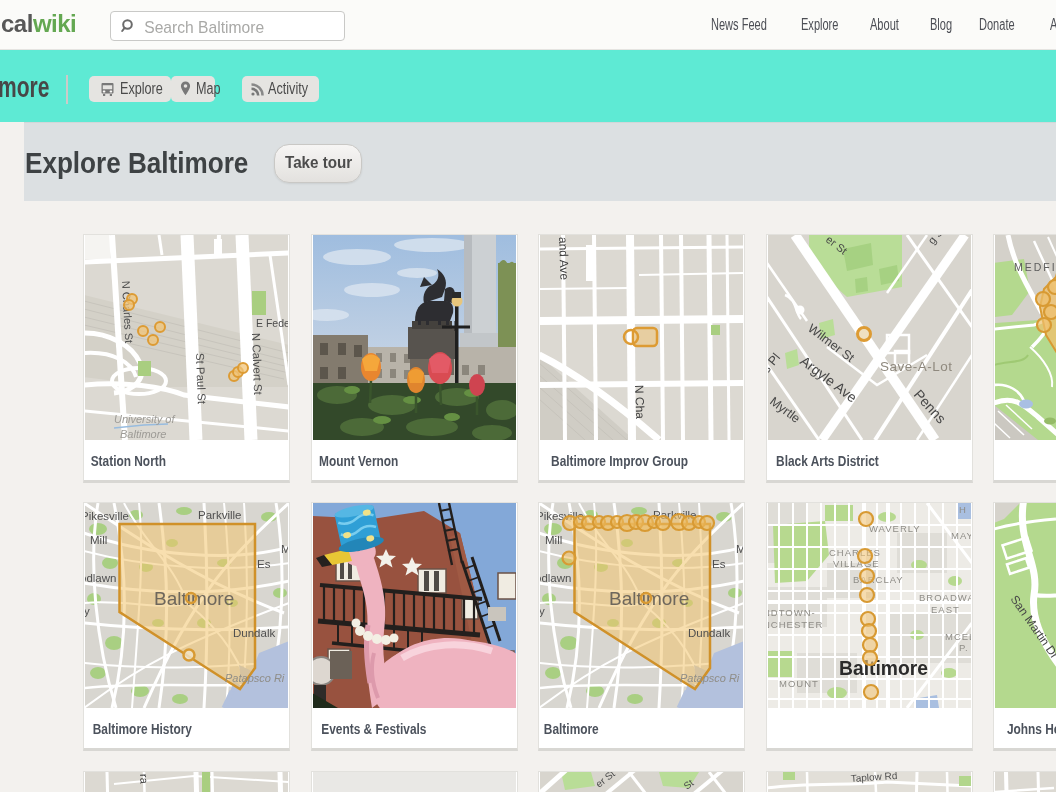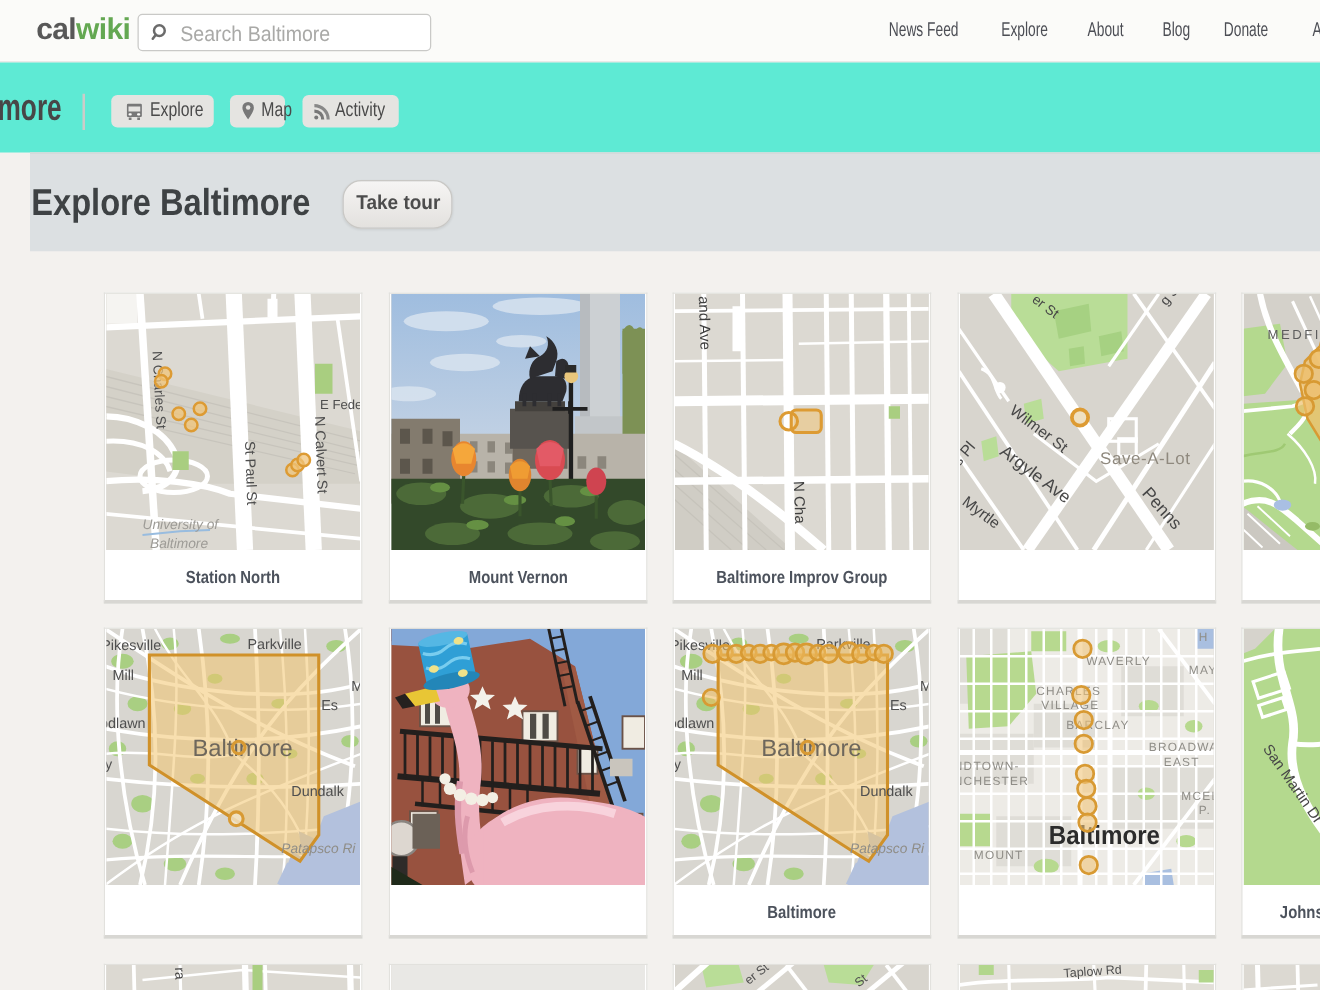--- a/index.html
+++ b/index.html
@@ -2,42 +2,42 @@
 <html><head>
 <meta charset="utf-8">
 <style>
 *{margin:0;padding:0;box-sizing:content-box;}
 html,body{width:1056px;height:792px;overflow:hidden;}
 body{font-family:"Liberation Sans",sans-serif;background:#f3f1ee;position:relative;}
 #page{position:absolute;left:0;top:0;width:1056px;height:792px;overflow:hidden;}
 .abs{position:absolute;}
 
 #hdr{position:absolute;left:0;top:0;width:1056px;height:49px;background:#fbfbf9;border-bottom:1px solid #e5e4e1;}
-#logo{position:absolute;left:1px;top:10px;font-size:24px;font-weight:bold;letter-spacing:-0.5px;padding-left:28px;}
+#logo{position:absolute;left:1px;top:10px;font-size:24px;font-weight:bold;letter-spacing:-0.5px;}
 #logo .c1{color:#585858;}#logo .c2{color:#64a852;}
 #sbox{position:absolute;left:110px;top:11px;width:233px;height:28px;background:#fff;border:1px solid #c9c9c7;border-radius:4px;}
 #sph{position:absolute;left:28px;top:6px;font-size:17px;color:#a9a9a7;transform:scaleX(0.92);}
 #nav{position:absolute;top:0;left:0;width:1056px;height:49px;font-size:16px;color:#4c4e55;}
 #nav span{position:absolute;top:16px;transform:scaleX(0.69);transform-origin:0 0;white-space:pre;}
 
 #subnav{position:absolute;left:0;top:50px;width:1056px;height:72px;background:#5eead4;}
 #moretxt{position:absolute;left:-2px;top:22px;line-height:30px;font-size:30px;font-weight:bold;color:#474747;transform:scaleX(0.70);transform-origin:0 0;}
 #vsep{position:absolute;left:66px;top:25px;width:2px;height:29px;background:#cccbc8;}
 .btn{position:absolute;top:26px;height:26px;background:#e5e4e1;border-radius:5px;color:#4a4a4a;font-size:16px;}
 .btn .t{position:absolute;top:4px;transform:scaleX(0.79);transform-origin:0 0;white-space:pre;}
 
 #band{position:absolute;left:0;top:122px;width:1056px;height:78px;background:#dce0e2;border-top:1px solid #d2d7d9;margin-left:24px;}
 #bandh{position:absolute;left:1px;top:23px;font-size:30px;font-weight:bold;color:#3e4244;transform:scaleX(0.87);transform-origin:0 0;white-space:pre;}
 #taketour{position:absolute;left:250px;top:21px;width:86px;height:37px;background:linear-gradient(#f6f5f4,#e3e1de);border:1px solid #c9c8c5;border-radius:15px;box-shadow:0 1px 2px rgba(0,0,0,0.08);}
 #taketour .t{position:absolute;left:10px;top:9px;font-size:16px;font-weight:bold;color:#4c4c4c;transform:scaleX(0.95);transform-origin:0 0;white-space:pre;}
 
 .card{position:absolute;width:205px;background:#fff;border:1px solid #e2e1dd;border-bottom:3px solid #d8d7d3;}
 .card .img{position:absolute;left:1px;top:0px;width:203px;height:205px;overflow:hidden;background:#dcd9d2;}
 .card .img svg{position:absolute;left:0;top:0;}
-.cap{position:absolute;left:0;top:205px;width:205px;height:40px;line-height:42px;text-align:center;font-size:14px;font-weight:bold;color:#4c525c;}
+.cap{position:absolute;left:0;top:205px;width:205px;height:40px;line-height:42px;text-align:left;font-size:14px;font-weight:bold;color:#4c525c;}
 .cap span{display:inline-block;transform:scaleX(0.85);white-space:pre;}
 .r1{top:234px;height:245px;}
 .r2{top:502px;height:245px;}
 .r3{top:771px;height:245px;}
 .c1{left:83px;}.c2{left:311px;}.c3{left:538px;}.c4{left:766px;}.c5{left:993px;}
 </style>
 </head>
 <body>
 <div id="page">
   <div id="hdr">
@@ -64,21 +64,21 @@
     <div class="btn" style="left:89px;width:82px;">
       <svg class="abs" style="left:12px;top:6px" width="13" height="14" viewBox="0 0 13 14" fill="#787878">
           <path d="M1.5 1 h10 a1 1 0 0 1 1 1 v8.5 a1 1 0 0 1 -1 1 h-10 a1 1 0 0 1 -1 -1 v-8.5 a1 1 0 0 1 1 -1 z M1.8 3.2 h9.4 v4 h-9.4 z" fill-rule="evenodd"></path>
           <rect x="1.8" y="8.6" width="2.6" height="1.8" rx="0.9" fill="#fbfbf9"></rect>
           <rect x="8.6" y="8.6" width="2.6" height="1.8" rx="0.9" fill="#fbfbf9"></rect>
           <rect x="2" y="12" width="2.2" height="2" fill="#787878"></rect>
           <rect x="8.8" y="12" width="2.2" height="2" fill="#787878"></rect>
         </svg>
       <span class="t" style="left:31px">Explore</span>
     </div>
-    <div class="btn" style="left:184px;width:44px;">
+    <div class="btn" style="left:171px;width:44px;">
       <svg class="abs" style="left:9px;top:5px" width="11" height="15" viewBox="0 0 11 15">
           <path d="M5.5 0.5 a4.6 4.6 0 0 1 4.6 4.6 c0 3.2 -4.6 9.2 -4.6 9.2 s-4.6 -6 -4.6 -9.2 a4.6 4.6 0 0 1 4.6 -4.6 z" fill="#787878"></path>
           <circle cx="5.5" cy="5" r="1.8" fill="#e5e4e1"></circle>
         </svg>
       <span class="t" style="left:25px">Map</span>
     </div>
     <div class="btn" style="left:242px;width:77px;">
       <svg class="abs" style="left:9px;top:7px" width="13" height="13" viewBox="0 0 13 13" fill="#787878">
           <path d="M0.5 4.5 a8 8 0 0 1 8 8 h-2.6 a5.4 5.4 0 0 0 -5.4 -5.4 z"></path>
           <path d="M0.5 0.2 a12.3 12.3 0 0 1 12.3 12.3 h-2.5 a9.8 9.8 0 0 0 -9.8 -9.8 z" opacity="0.85"></path>
@@ -310,20 +310,21 @@
       <text x="0" y="0" font-size="14" transform="translate(146,160) rotate(48)">Penns</text>
       <text x="0" y="0" font-size="12.5" transform="translate(2,168) rotate(37)">Myrtle</text>
       <text x="0" y="0" font-size="12.5" transform="translate(-4,144) rotate(-50)">ds Pl</text>
       <text x="0" y="0" font-size="11" transform="translate(58,6) rotate(37)">er St</text>
       <text x="0" y="0" font-size="11" transform="translate(166,10) rotate(-50)">g St</text>
       <text x="113" y="136" font-size="13.5" fill="#8f897e" letter-spacing="0.5">Save-A-Lot</text>
     </g>
     <circle cx="97" cy="99" r="6.5" fill="#efe0c2" stroke="#dd9b33" stroke-width="3"></circle>
   </svg>
   </div>
+      <div class="cap"><span>Black Arts District</span></div>
     </div>
   <div class="card r1 c5">
       <div class="img">
   <svg width="203" height="205" viewBox="1 0 203 205">
     <rect x="0" y="0" width="205" height="205" fill="#d4d1ca"></rect>
     <polygon points="0,28 30,24 36,56 18,80 0,82" fill="#b4d98e"></polygon>
     <polygon points="0,88 60,84 205,74 205,205 0,205" fill="#b4d98e"></polygon>
     <g stroke="#ffffff" fill="none">
       <path d="M14,0 C20,30 34,52 48,78" stroke-width="5"></path>
       <path d="M48,78 C58,94 48,102 38,112" stroke-width="3.5"></path>
@@ -412,20 +413,21 @@
             <text x="173" y="65">Es</text>
             <text x="197" y="50">M</text>
             <text x="149" y="134">Dundalk</text>
       <text x="141" y="179" font-style="italic" fill="#8f8d87" font-size="11">Patapsco Ri</text>
       <text x="70" y="102" font-size="19" fill="#6e675c">Baltimore</text>
     </g>
     <circle cx="107" cy="95" r="5" fill="none" stroke="#d89a33" stroke-width="2.5"></circle>
     <circle cx="105" cy="152" r="5.5" fill="#f3e6cb" fill-opacity="0.8" stroke="#d89a33" stroke-width="2.5"></circle>
   </svg>
   </div>
+      <div class="cap"><span>Baltimore History</span></div>
     </div>
   <div class="card r2 c2">
       <div class="img">
   <svg width="203" height="205" viewBox="1 0 203 205">
     <rect x="0" y="0" width="205" height="205" fill="#98523f"></rect>
     <polygon points="0,0 205,0 205,30 112,6 0,10" fill="#8e4c3e"></polygon>
     <polygon points="0,0 205,0 205,160 176,142 148,30 112,8 60,16 0,13" fill="#83a8d8"></polygon>
     <g fill="#a05a44">
             <polygon points="148,30 176,142 160,140 138,34"></polygon>
           </g>
@@ -527,20 +529,21 @@
             <circle cx="74" cy="137" r="5"></circle>
             <circle cx="44" cy="120" r="4.5"></circle>
             <circle cx="82" cy="135" r="4.5"></circle>
           </g>
     <circle cx="9" cy="168" r="14" fill="#ddd7d0" stroke="#8a8580" stroke-width="2"></circle>
     <rect x="2" y="182" width="12" height="23" fill="#2e2b29"></rect>
     <polygon points="0,190 26,205 0,205" fill="#1f2a1a"></polygon>
     <rect x="18" y="148" width="22" height="28" fill="#6b6157"></rect>
   </svg>
   </div>
+      <div class="cap"><span>Events &amp; Festivals</span></div>
     </div>
   <div class="card r2 c3">
       <div class="img">
   <svg width="203" height="205" viewBox="1 0 203 205">
     <rect x="0" y="0" width="205" height="205" fill="#d8d6d0"></rect>
     <g fill="#a9cf82">
       <ellipse cx="14" cy="26" rx="9" ry="6"></ellipse>
             <ellipse cx="52" cy="12" rx="7" ry="5"></ellipse>
             <ellipse cx="100" cy="8" rx="8" ry="4"></ellipse>
             <ellipse cx="26" cy="60" rx="8" ry="6"></ellipse>

